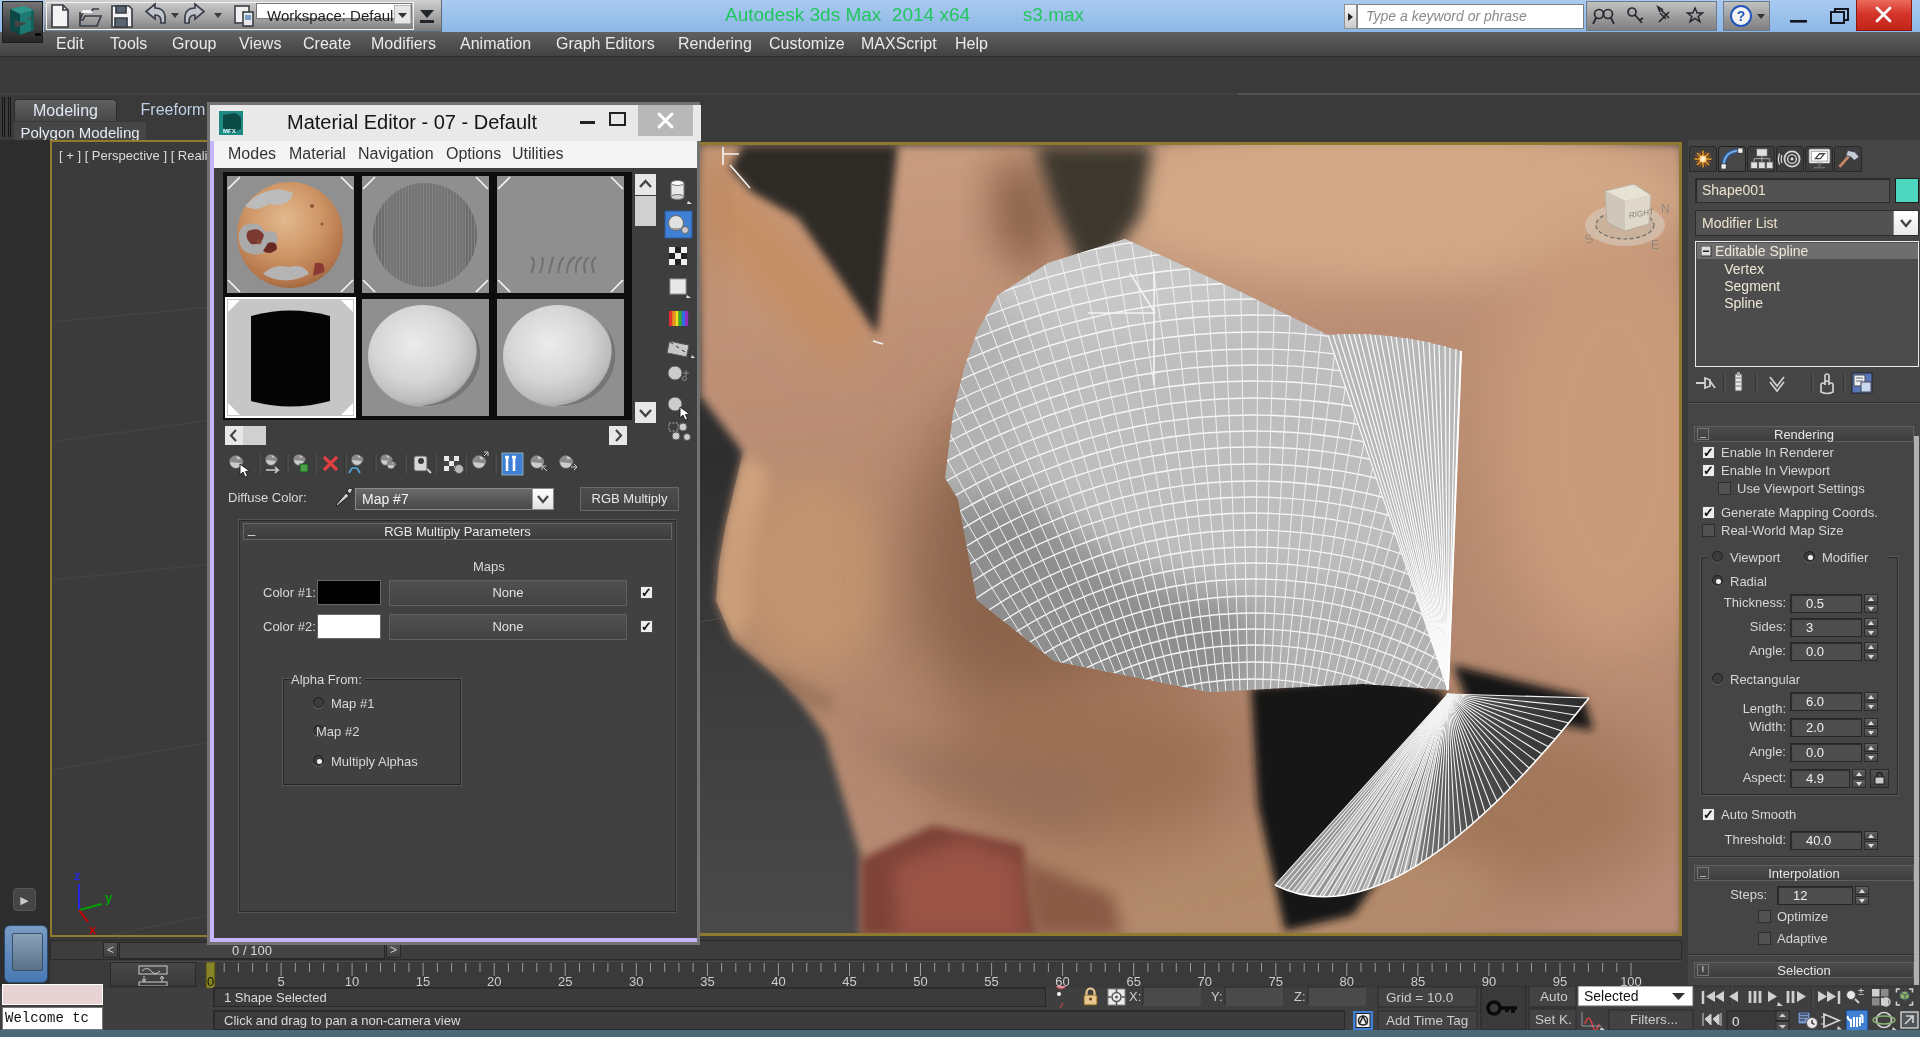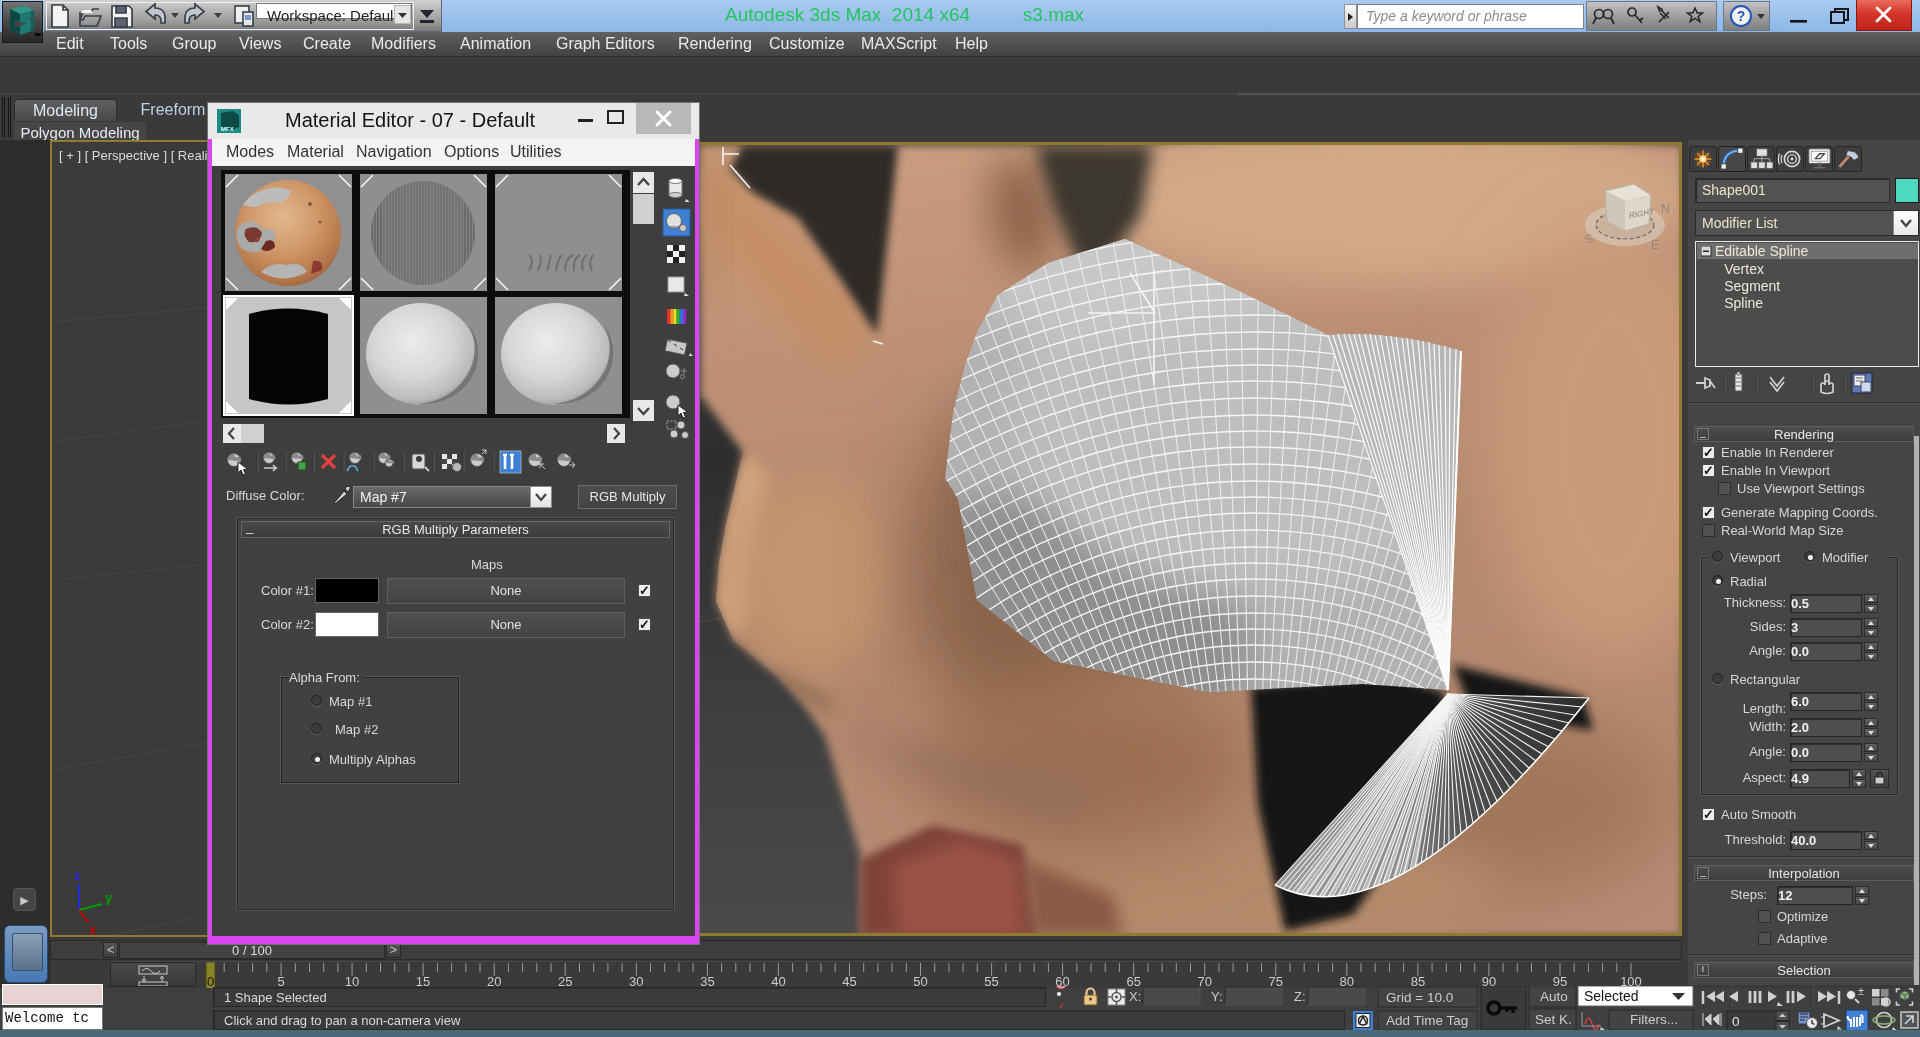--- a/index.html
+++ b/index.html
@@ -90,21 +90,21 @@
   font-size:10px; line-height:7px; color:#ddd; text-align:center;}
 .cbrow { position:absolute; color:#d6d6d6; font-size:13px; height:15px; line-height:15px; white-space:nowrap;}
 .cb { position:absolute; width:13px; height:13px; background:#ececec; border:1px solid #4a4a4a;
   color:#111; font-size:13px; line-height:11px; font-weight:bold; text-align:center;}
 .cbe { position:absolute; width:13px; height:13px; background:#515151; border:1px solid #2d2d2d; }
 .radio { position:absolute; width:11px; height:11px; border-radius:50%; background:#3c3c3c;
   border:1px solid #1e1e1e; box-shadow:0 1px 0 #616161; }
 .radio.on::after { content:""; position:absolute; left:3px; top:3px; width:5px; height:5px;
   border-radius:50%; background:#f4f4f4; }
 .spinfield { position:absolute; height:19px; background:#4e4e4e; border:1px solid #262626;
-  box-shadow:inset 1px 1px 1px #2c2c2c; color:#f0f0f0; font-size:13px; line-height:17px; padding-left:0;font-weight:bold; }
+  box-shadow:inset 1px 1px 1px #2c2c2c; color:#f0f0f0; font-size:13px; line-height:17px; padding-left:15px; }
 .spin { position:absolute; width:14px; height:19px; }
 .spin i { position:absolute; left:0; width:14px; height:9px;
   background:linear-gradient(#606060,#484848); border:1px solid #2c2c2c; font-style:normal;}
 .spin i.u { top:0; } .spin i.d { top:10px; }
 .spin i::after { content:""; position:absolute; left:3px; border-left:3px solid transparent;
   border-right:3px solid transparent; }
 .spin i.u::after { top:2px; border-bottom:4px solid #ddd; }
 .spin i.d::after { top:2px; border-top:4px solid #ddd; }
 .flabel { position:absolute; color:#d6d6d6; font-size:13px; text-align:right; height:16px; line-height:16px;}
 .gbox { position:absolute; border:1px solid #2a2a2a; box-shadow:0 0 0 1px #565656; }
@@ -123,22 +123,22 @@
 .inset { position:absolute; background:#3b3b3b; border:1px solid #282828;
   box-shadow:inset 1px 1px 0 #2e2e2e; color:#d9d9d9; font-size:13px; white-space:nowrap; }
 #listener-pink { left:2px; top:984px; width:101px; height:21px; background:#e7d3d3; border:1px solid #fdfdfd; }
 #listener-white { left:2px; top:1007px; width:101px; height:23px; background:#fff; border:1px solid #777;
   font-family:"Liberation Mono",monospace; font-size:14px; color:#111; line-height:21px; padding-left:2px;}
 #taskbar { left:0; top:1030px; width:1920px; height:7px; background:#4a6a78; }
 .pbtn { position:absolute; background:linear-gradient(#525252,#404040); border:1px solid #2a2a2a;
   color:#d0d0d0; font-size:13px; text-align:center; }
 
 
-#medit { left:207px; top:102px; width:493px; height:843px; background:#d946ef;
-  border:1px solid #737373; }
+#medit { left:207px; top:102px; width:493px; height:843px; background:#c4b5fd;
+  border:3px solid #737373; }
 #me-title { position:absolute; left:0; top:0; width:491px; height:36px; background:#e9e9e9; }
 #me-title .txt { position:absolute; left:77px; top:6px; font-size:20px; color:#141414; }
 #me-close { position:absolute; left:428px; top:0px; width:55px; height:31px; background:#b8b8b8; }
 #me-menus { position:absolute; left:4px; top:36px; width:483px; height:27px; background:#f4f4f4; }
 #me-menus span { position:absolute; top:4px; font-size:16px; color:#333; }
 #me-body { position:absolute; left:4px; top:63px; width:483px; height:770px; background:#3e3e3e; }
 .slot { position:absolute; width:131px; height:121px; background:#8f8f8f; border:2px solid #111; }
 #me-ddrow { position:absolute; left:0; top:318px; width:483px; height:30px; }
 #mapdd { position:absolute; left:141px; top:2px; width:199px; height:22px;
   background:linear-gradient(#6a6a6a,#484848); border:1px solid #8a8a8a; color:#f2f2f2;
@@ -1529,19 +1529,19 @@
         <div class="cb" style="left:400px;top:65px;background:#ececec;">✓</div>
         <div class="metxt" style="left:23px;top:98px;">Color #2:</div>
         <div style="position:absolute;left:77px;top:93px;width:64px;height:25px;background:#fff;border:1px solid #666;"></div>
         <div class="mebtn" style="left:149px;top:93px;width:238px;height:26px;line-height:24px;">None</div>
         <div class="cb" style="left:400px;top:99px;">✓</div>
         <div class="gbox" style="left:43px;top:158px;width:178px;height:106px;border-color:#262626;"></div>
         <div style="position:absolute;left:51px;top:151px;width:74px;height:13px;background:#414141;color:#d8d8d8;font-size:13px;">Alpha From:</div>
         <div class="radio" style="left:73px;top:176px;"></div>
           <div class="metxt" style="left:91px;top:175px;">Map #1</div>
         <div class="radio" style="left:73px;top:204px;"></div>
-          <div class="metxt" style="left:97px;top:203px;">Map #2</div>
+          <div class="metxt" style="left:76px;top:203px;">Map #2</div>
         <div class="radio on" style="left:73px;top:234px;"></div>
           <div class="metxt" style="left:91px;top:233px;">Multiply Alphas</div>
       </div>
     </div>
   </div>
 </div>
 
 </body></html>

